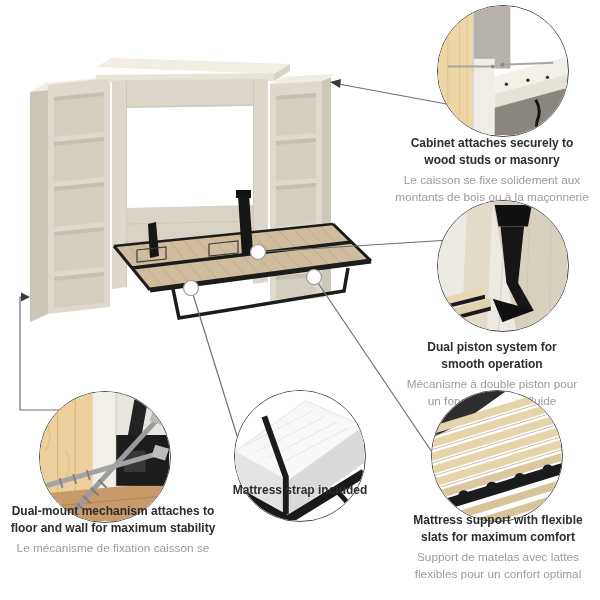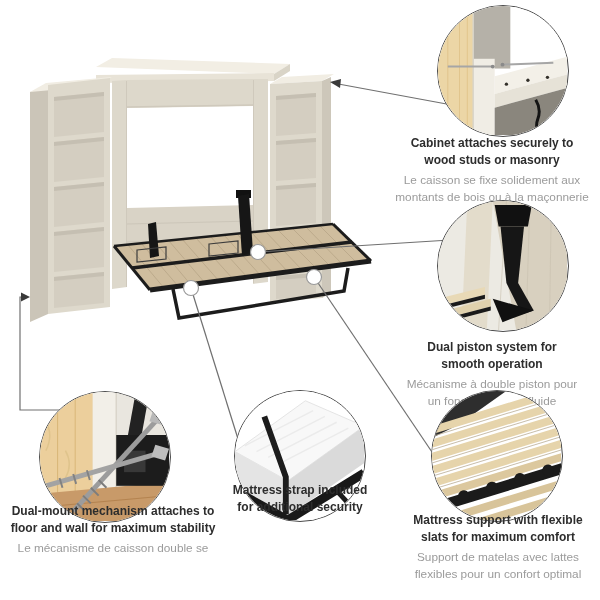--- a/index.html
+++ b/index.html
@@ -199,41 +199,40 @@
         <line x1="6" y1="96" x2="124" y2="62" stroke="#a3a3a3" stroke-width="5"></line>
         <path d="M20,88 l3,10 M34,84 l3,10 M48,80 l3,10" stroke="#828282" stroke-width="2"></path>
         <polygon points="118,54 132,58 128,70 114,66" fill="#bdbdbd"></polygon>
       </g>
     </svg>
   </div>
   <div class="callout-text" style="left:0px;top:503px;width:226px">
     <div class="en">Dual-mount mechanism attaches to</div>
     <div class="en">floor and wall for maximum stability</div>
     <div class="fr-block">
-      <div class="fr">Le mécanisme de caisson double se</div>
+      <div class="fr">Le mécanisme de fixation caisson se</div>
     </div>
   </div>
 
   <div class="circle" style="left:234px;top:390px">
     <svg width="129" height="129" viewBox="0 0 132 132">
       <rect width="132" height="132" fill="#ffffff"></rect>
       <g>
         <polygon points="0,62 72,10 132,36 54,92" fill="#f8f8f8" stroke="#e3e3e3" stroke-width="1"></polygon>
         <path d="M10,56 L80,20 M22,62 L92,26 M34,68 L104,32 M46,74 L116,38" stroke="#ebebeb" stroke-width="1.5"></path>
         <polygon points="0,62 54,92 54,128 0,96" fill="#e4e4e4"></polygon>
         <polygon points="54,92 132,36 132,74 54,128" fill="#dadada"></polygon>
       </g>
       <polyline points="30,26 52,88 52,126" fill="none" stroke="#1c1c1c" stroke-width="6"></polyline>
       <polyline points="0,102 54,132 132,84" fill="none" stroke="#191919" stroke-width="9"></polyline>
       <line x1="104" y1="102" x2="126" y2="126" stroke="#191919" stroke-width="5"></line>
     </svg>
   </div>
   <div class="callout-text" style="left:190px;top:482px;width:220px">
     <div class="en">Mattress strap included</div>
-    <div class="en">for additional security</div>
   </div>
 
   <div class="circle" style="left:431px;top:390px">
     <svg width="129" height="129" viewBox="0 0 132 132">
       <rect width="132" height="132" fill="#ffffff"></rect>
       <polygon points="0,0 76,0 28,34 0,48" fill="#2e2e2e"></polygon>
       <g transform="rotate(-17 66 66)">
         <g fill="#e6d4ab">
           <rect x="-40" y="18" width="220" height="8"></rect>
           <rect x="-40" y="31" width="220" height="8"></rect>

